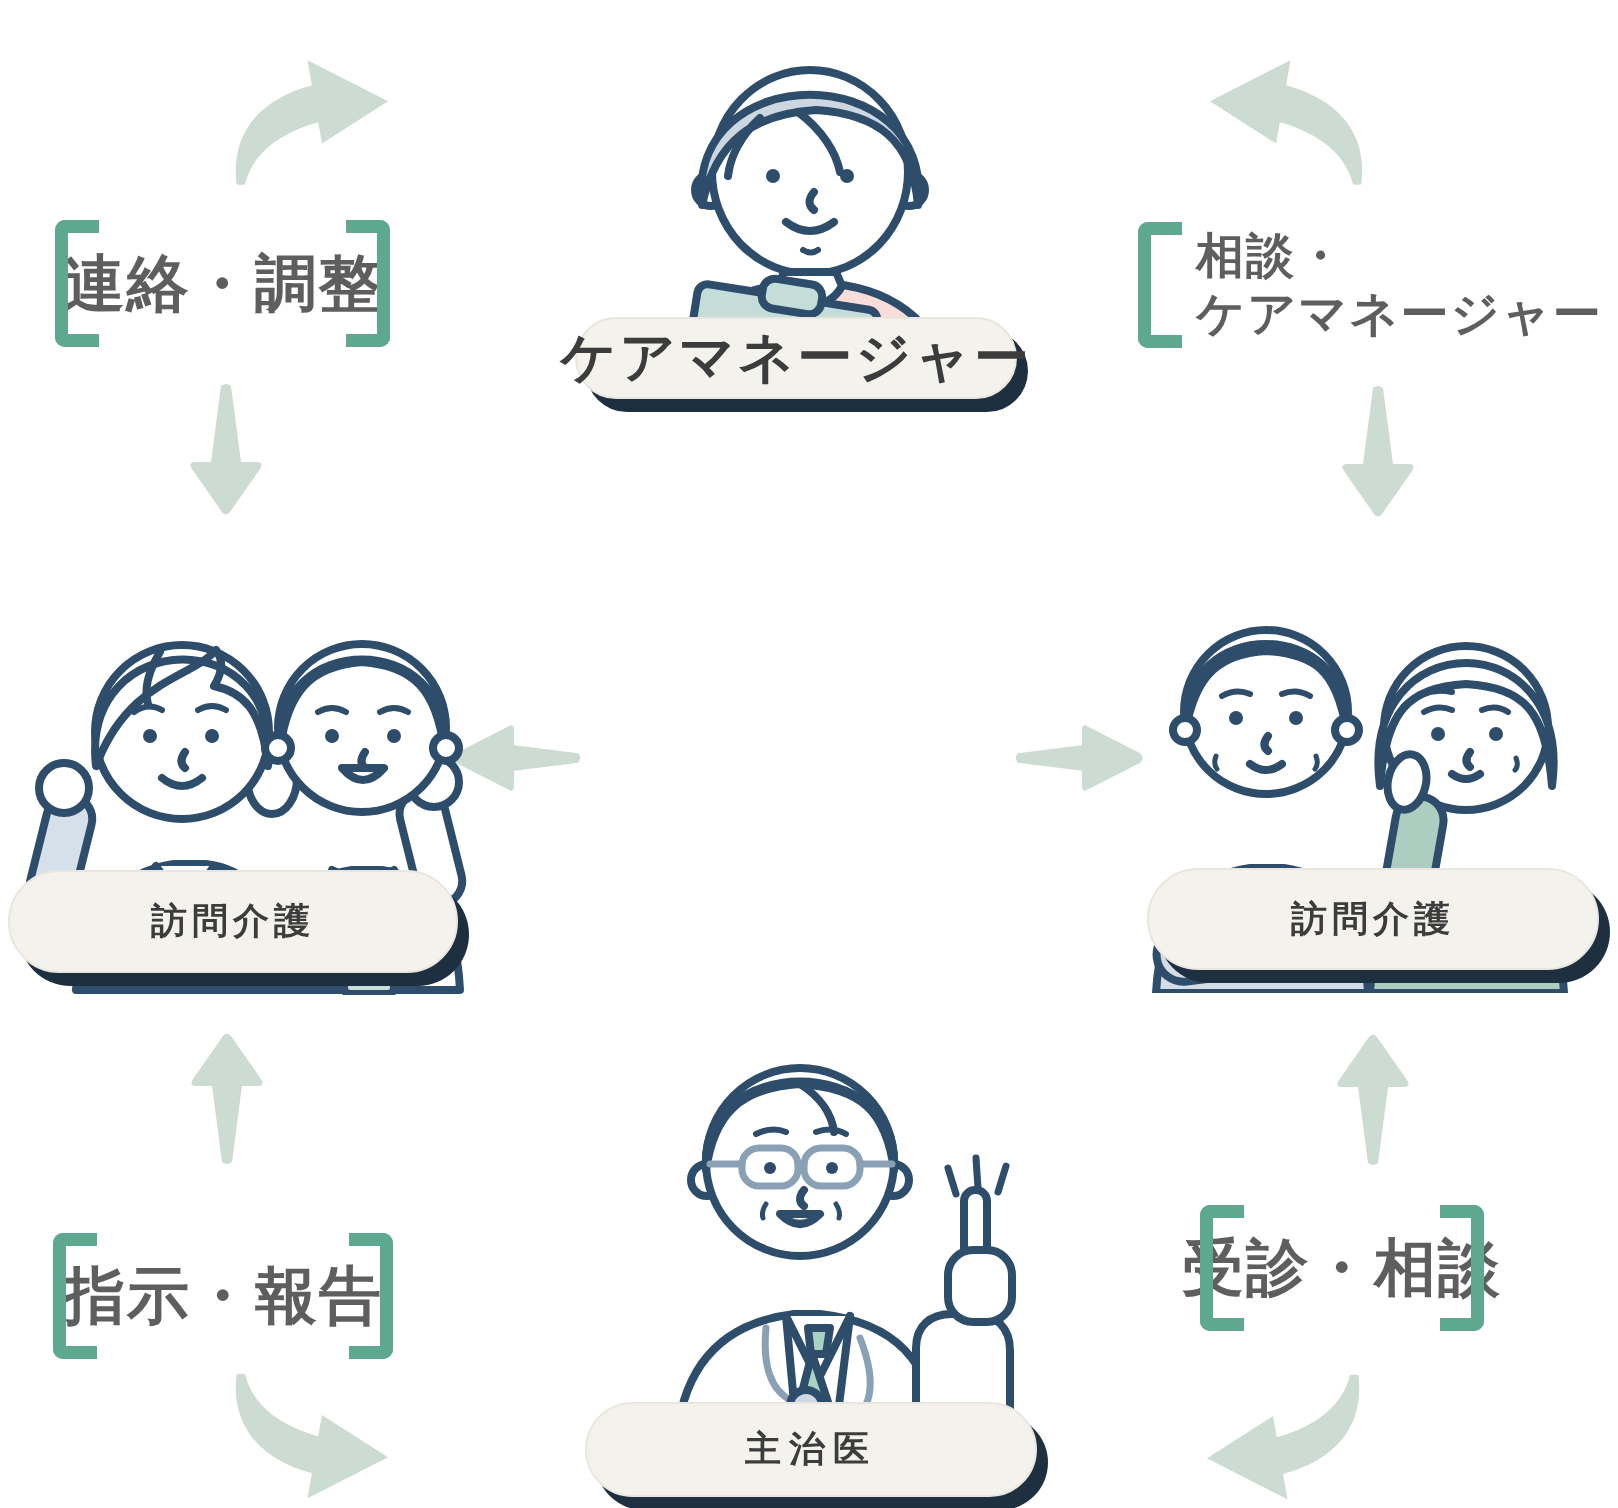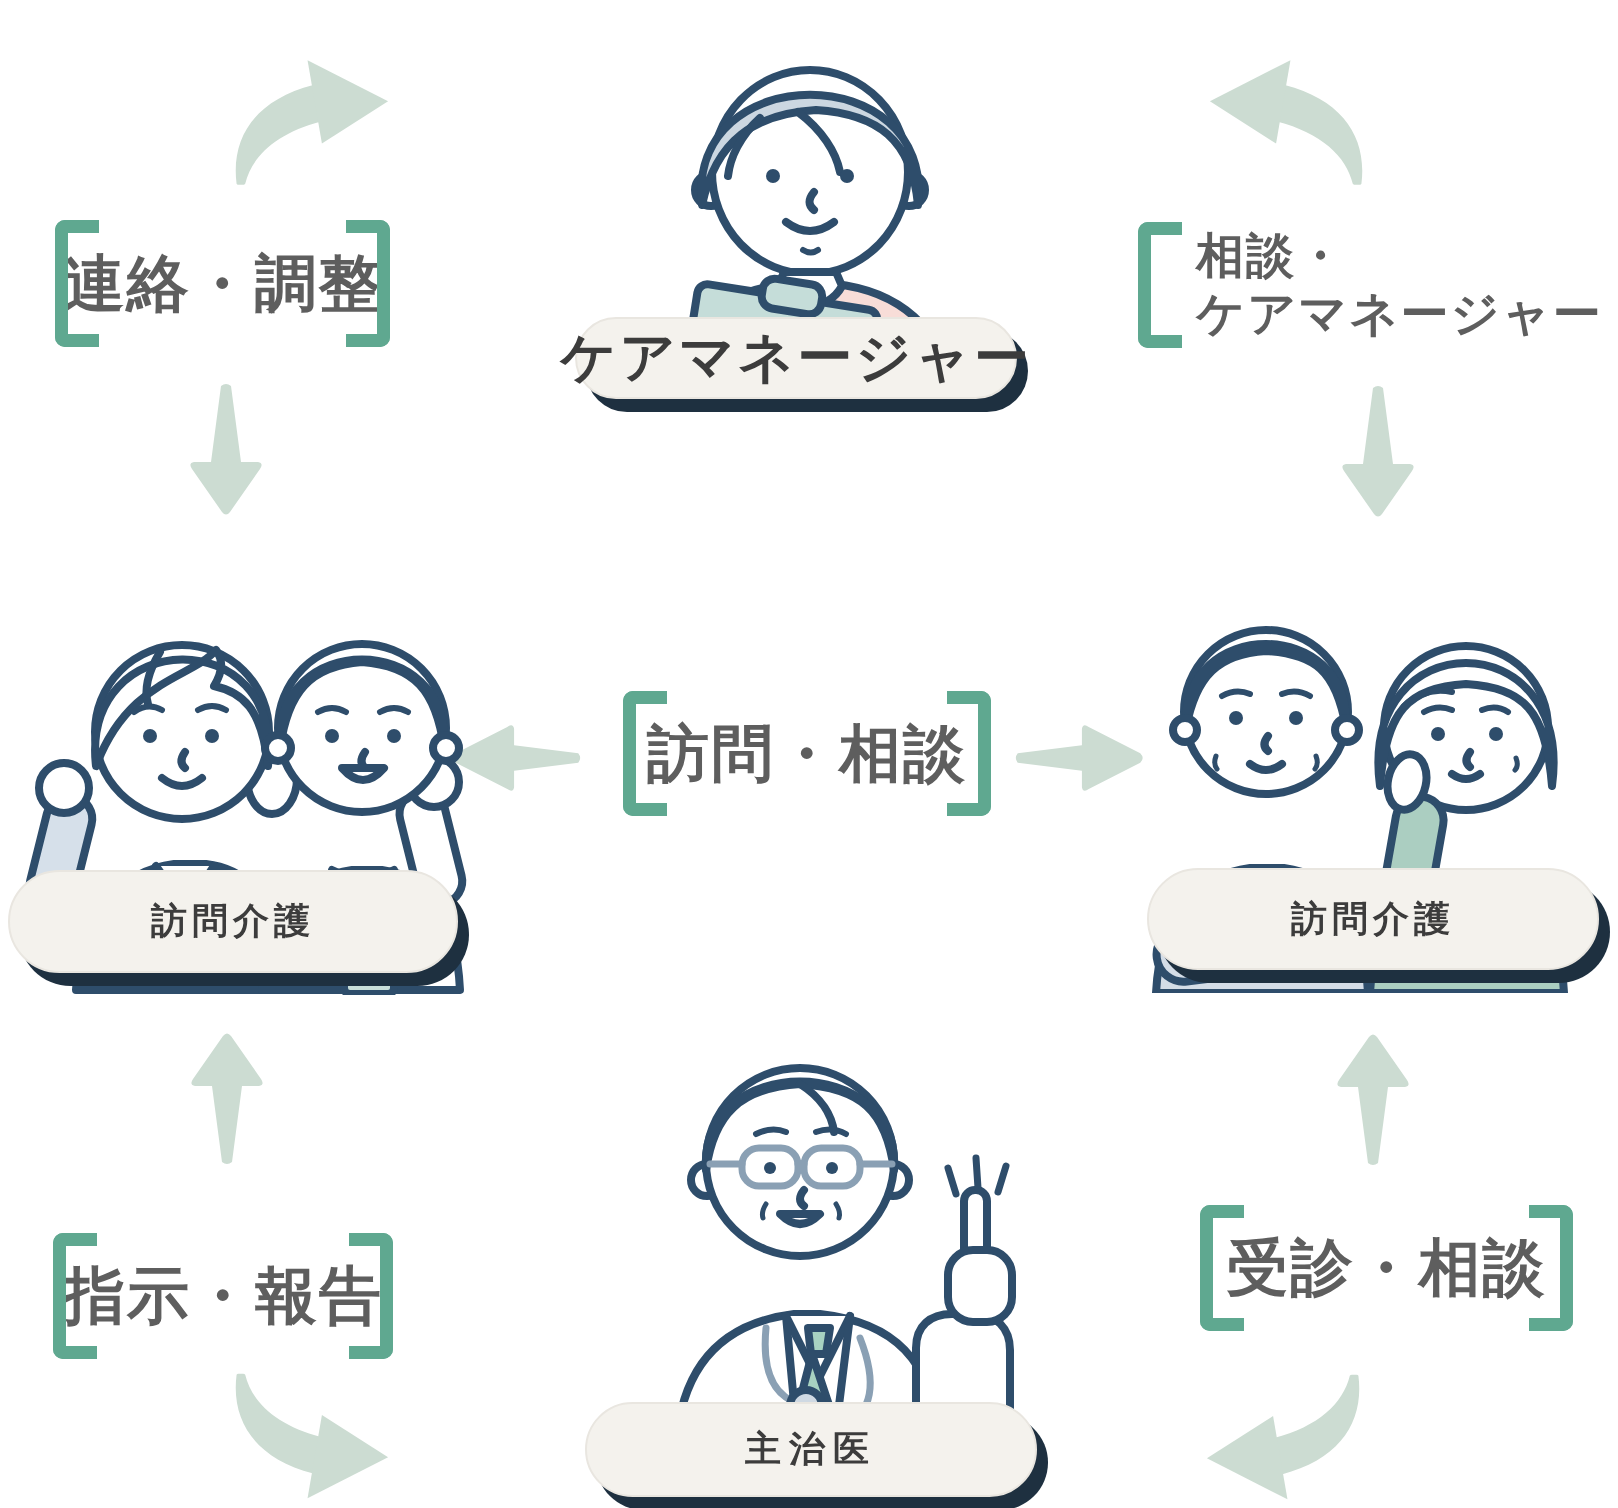--- a/index.html
+++ b/index.html
@@ -130,25 +130,24 @@
       </svg>
   </div>
 
   <div class="rel" style="left:55px;top:220px;width:335px;height:127px;">連絡・調整</div>
 
   <div class="rel two-line" style="left:1138px;top:222px;width:476px;height:126px;">
     <span>相談・</span>
     <span>ケアマネージャー</span>
   </div>
 
-  <div class="rel" style="left:623px;top:691px;width:368px;height:125px;">訪問・相談</div>
 
   <div class="rel" style="left:53px;top:1233px;width:340px;height:126px;">指示・報告</div>
 
-  <div class="rel" style="left:1200px;top:1205px;width:373px;height:126px;">受診・相談</div>
+  <div class="rel" style="left:1200px;top:1205px;width:284px;height:126px;">受診・相談</div>
 
   <svg class="illus" style="left:540px;top:0;" width="540" height="400" viewBox="0 0 540 400">
     <g stroke="#2e4d6b" stroke-width="8" stroke-linecap="round" stroke-linejoin="round">
       <circle cx="171" cy="190" r="16" fill="#fff"></circle>
       <circle cx="369" cy="190" r="16" fill="#fff"></circle>
       <ellipse cx="270" cy="172" rx="98" ry="102" fill="#fff"></ellipse>
       <path d="M162 205 C146 58 394 58 378 205 C372 140 338 114 276 110 C214 114 176 140 162 205 Z" fill="#ccd7e1"></path>
       <path d="M258 112 C282 130 296 152 300 172" fill="none"></path>
       <path d="M220 118 C200 136 190 158 188 176" fill="none"></path>
       <circle cx="233" cy="176" r="7" fill="#2e4d6b" stroke="none"></circle>

